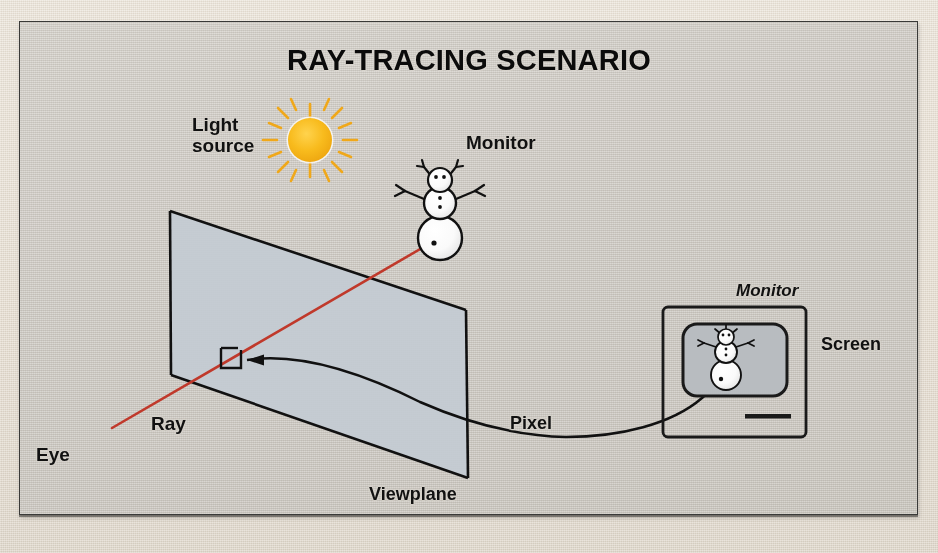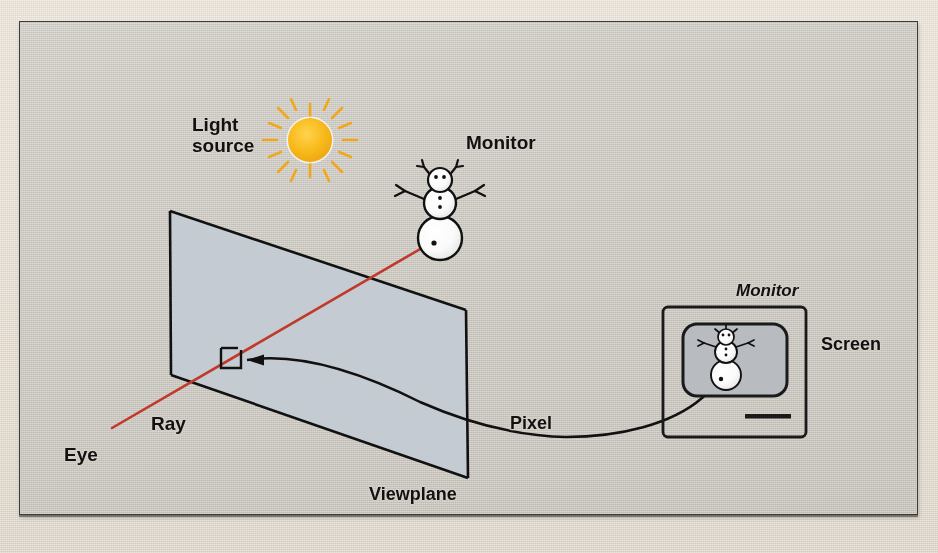--- a/index.html
+++ b/index.html
@@ -74,21 +74,21 @@
     font-weight: bold;
     letter-spacing: 0.2px;
     color: #0b0b0b;
     position: absolute;
     text-shadow: 0 0 2px #d9d5ce, 1px 1px 1px #d9d5ce, -1px 0 1px #d9d5ce;
   }
   #label-light   { left: 192px; top: 114px; font-size: 19px; }
   #label-objects { left: 466px; top: 132px; font-size: 19px; }
   #label-monitor { left: 736px; top: 281px; font-size: 17px; font-style: italic; }
   #label-screen  { left: 821px; top: 334px; font-size: 18px; }
-  #label-eye     { left: 36px;  top: 444px; font-size: 19px; margin-left: 28px; }
+  #label-eye     { left: 36px;  top: 444px; font-size: 19px; }
   #label-ray     { left: 151px; top: 413px; font-size: 19px; text-align: center; }
   #label-pixel   { left: 510px; top: 413px; font-size: 18px; }
   #label-view    { left: 369px; top: 484px; font-size: 18px; }
 </style>
 </head>
 <body>
 
 <div id="page">
 
   <div id="paper-grain"></div>
@@ -222,20 +222,21 @@
         <circle cx="726" cy="337" r="8" fill="url(#ball-shade)" stroke="#111111" stroke-width="1.7"></circle>
         <circle cx="723" cy="335" r="1.4" fill="#111111"></circle>
         <circle cx="729" cy="335" r="1.4" fill="#111111"></circle>
         <circle cx="726" cy="349" r="1.4" fill="#111111"></circle>
         <circle cx="726" cy="355" r="1.4" fill="#111111"></circle>
         <circle cx="721" cy="379" r="2.2" fill="#111111"></circle>
       </g>
     </g>
   </svg>
 
+  <div id="title">RAY-TRACING SCENARIO</div>
 
   <div class="lbl" id="label-light">Light
 source</div>
   <div class="lbl" id="label-objects">Monitor</div>
   <div class="lbl" id="label-monitor">Monitor</div>
   <div class="lbl" id="label-screen">Screen</div>
   <div class="lbl" id="label-eye">Eye</div>
   <div class="lbl" id="label-ray">Ray</div>
   <div class="lbl" id="label-pixel">Pixel</div>
   <div class="lbl" id="label-view">Viewplane</div>

